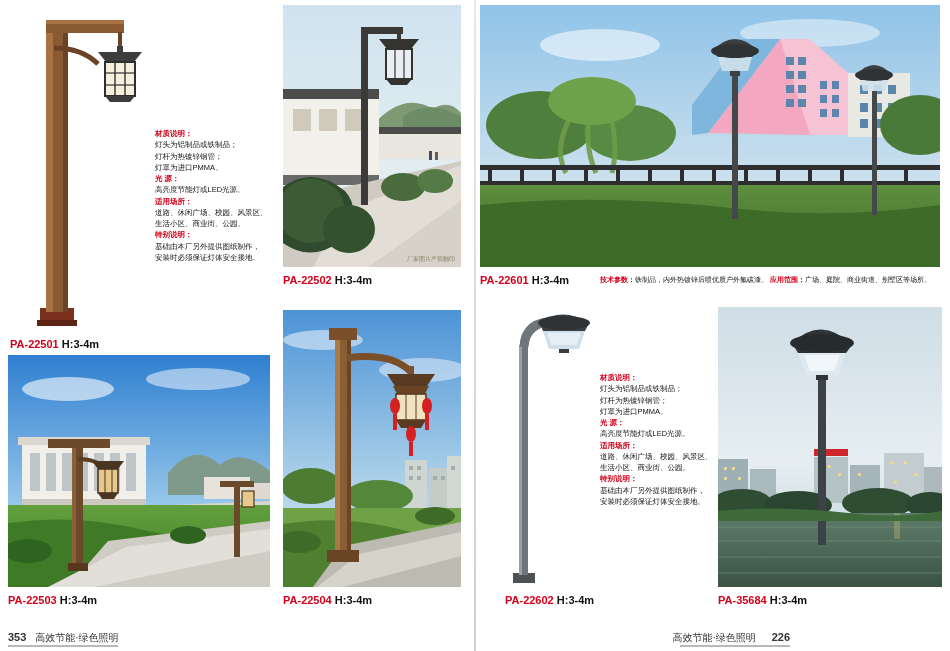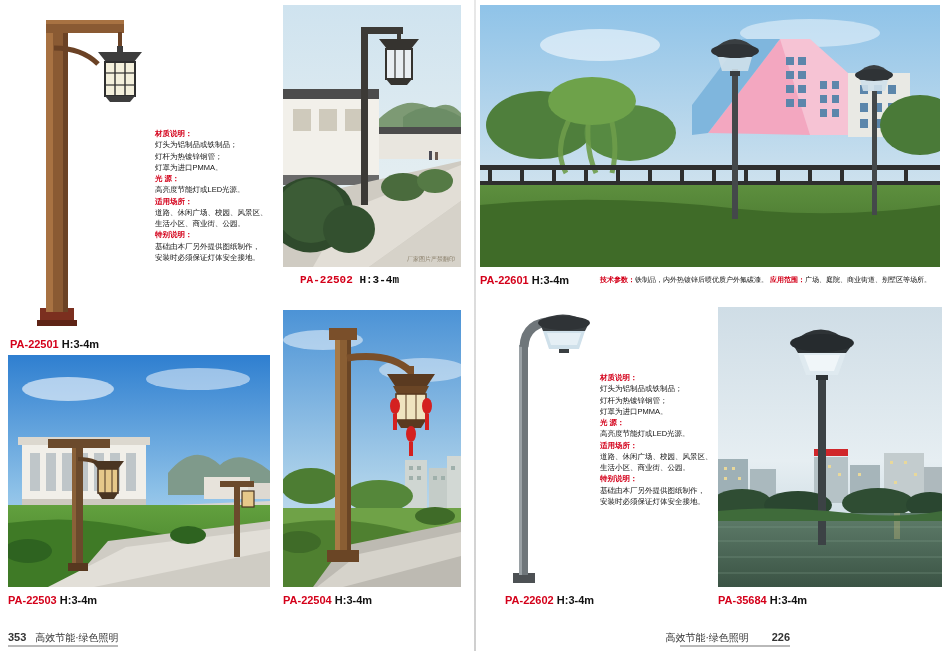--- a/index.html
+++ b/index.html
@@ -123,21 +123,21 @@
       <line x1="112" y1="44" x2="112" y2="74" stroke="#35332f" stroke-width="1.2"></line>
       <line x1="121" y1="44" x2="121" y2="74" stroke="#35332f" stroke-width="1.2"></line>
       <path d="M103 74 L129 74 L124 80 L108 80 Z" fill="#35332f"></path>
 
       <rect x="146" y="146" width="3" height="9" fill="#4b4b55"></rect>
       <rect x="152" y="147" width="3" height="8" fill="#6b5b52"></rect>
 
       <text x="172" y="256" font-size="6" fill="#8a7f6a" text-anchor="end" font-family="DejaVu Sans, sans-serif">厂家图片严禁翻印</text>
     </svg>
   </div>
-  <div class="cap" style="left:300px;top:274px;font-family:Liberation Mono, monospace;">
+  <div class="cap" style="left:283px;top:274px;">
     <span>PA-22502</span>
     <span class="h">H:3-4m</span>
   </div>
 
   <div class="photo" style="left:480px;top:5px;width:460px;height:262px;">
     <svg width="460" height="262" viewBox="0 0 460 262" preserveAspectRatio="none">
       <defs>
         <linearGradient id="sky6" x1="0" y1="0" x2="0" y2="1">
           <stop offset="0%" stop-color="#8fc3e8"></stop>
             <stop offset="70%" stop-color="#cfe2ee"></stop>
@@ -489,16 +489,16 @@
 
   <div class="barline" style="left:8px;width:110px;"></div>
   <div class="footer-left">
     <span class="pgnum">353</span>
     <span style="margin-left:6px;">高效节能·绿色照明</span>
   </div>
 
   <div class="barline" style="right:8px;width:110px;"></div>
   <div class="footer-right">
     <span>高效节能·绿色照明</span>
-    <span class="pgnum" style="margin-left:20px;">226</span>
+    <span class="pgnum" style="margin-left:13px;">226</span>
   </div>
 
 </div>
 
 </body></html>

